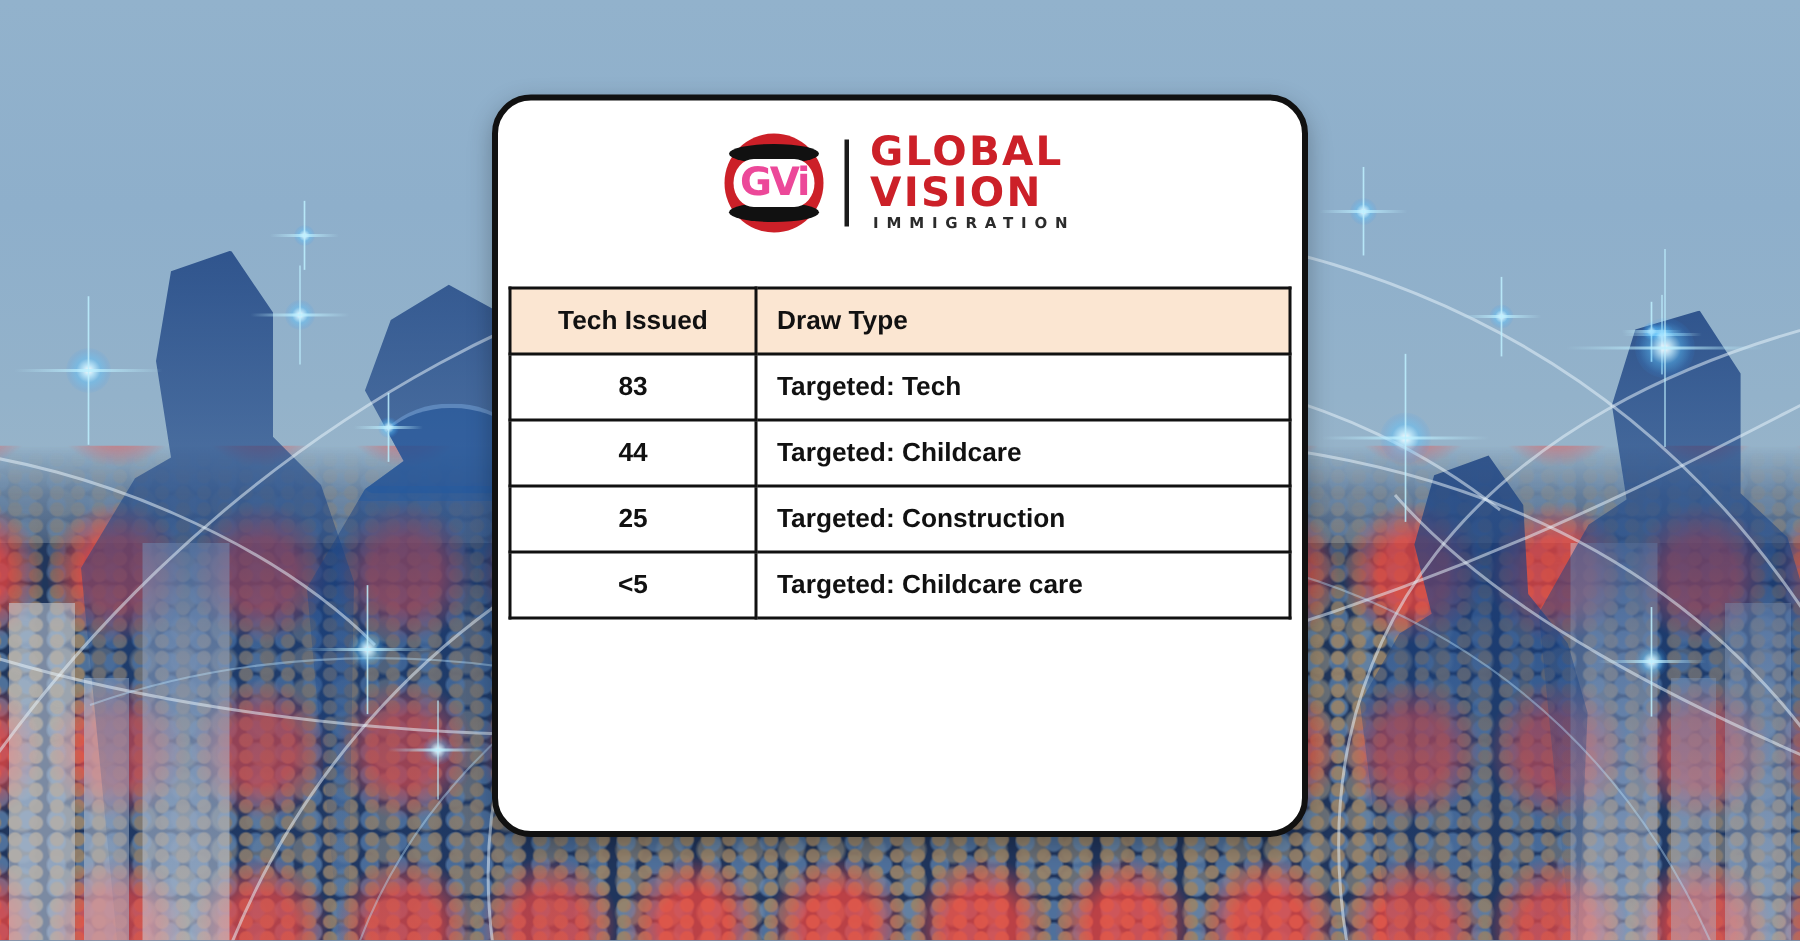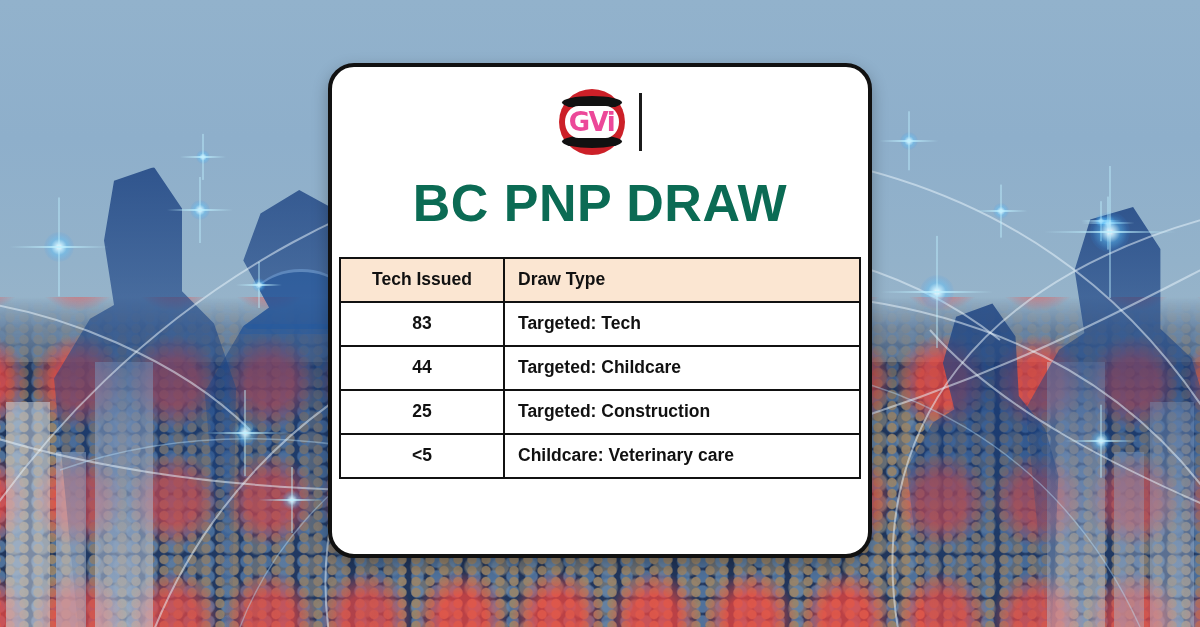--- a/index.html
+++ b/index.html
@@ -345,23 +345,27 @@
 
     <div class="logo">
       <div class="logo-mark">
         <div class="ring"></div>
         <div class="band-top"></div>
         <div class="band-bot"></div>
         <div class="inner"></div>
         <div class="gvi">GVi</div>
       </div>
       <div class="logo-divider"></div>
+      <div class="logo-words">
+        <div class="logo-line1">GLOBAL</div>
+        <div class="logo-line2">VISION</div>
+        <div class="logo-line3">IMMIGRATION</div>
+      </div>
     </div>
 
-    <div class="main-title">BC PNP DRAW</div>
 
     <table class="draw-table">
       <thead>
         <tr>
           <th class="col-nois">Tech Issued</th>
           <th class="col-type">Draw Type</th>
         </tr>
       </thead>
       <tbody>
         <tr>
@@ -371,19 +375,19 @@
         <tr>
           <td class="cell-nois">44</td>
           <td class="cell-type">Targeted: Childcare</td>
         </tr>
         <tr>
           <td class="cell-nois">25</td>
           <td class="cell-type">Targeted: Construction</td>
         </tr>
         <tr>
           <td class="cell-nois">&lt;5</td>
-          <td class="cell-type">Childcare: Veterinary care</td>
+          <td class="cell-type">Targeted: Childcare care</td>
         </tr>
       </tbody>
     </table>
 
   </div>
 </div>
 
 </body></html>

